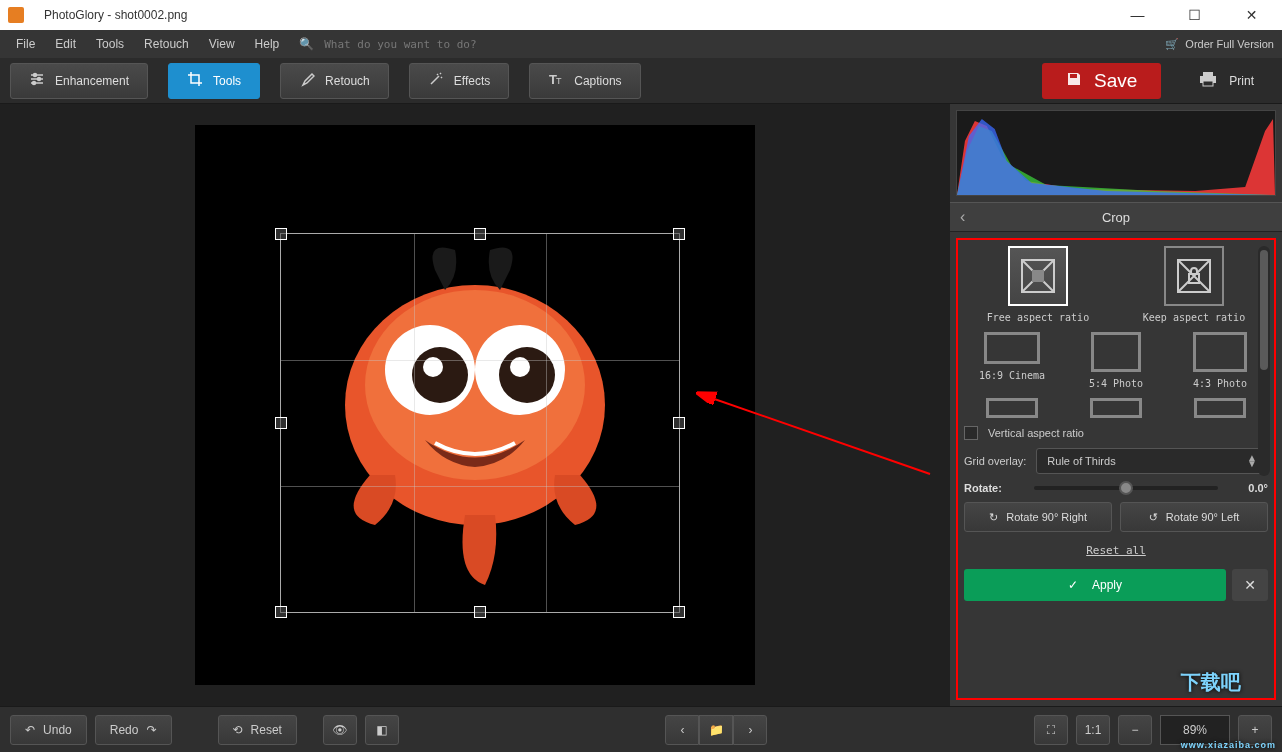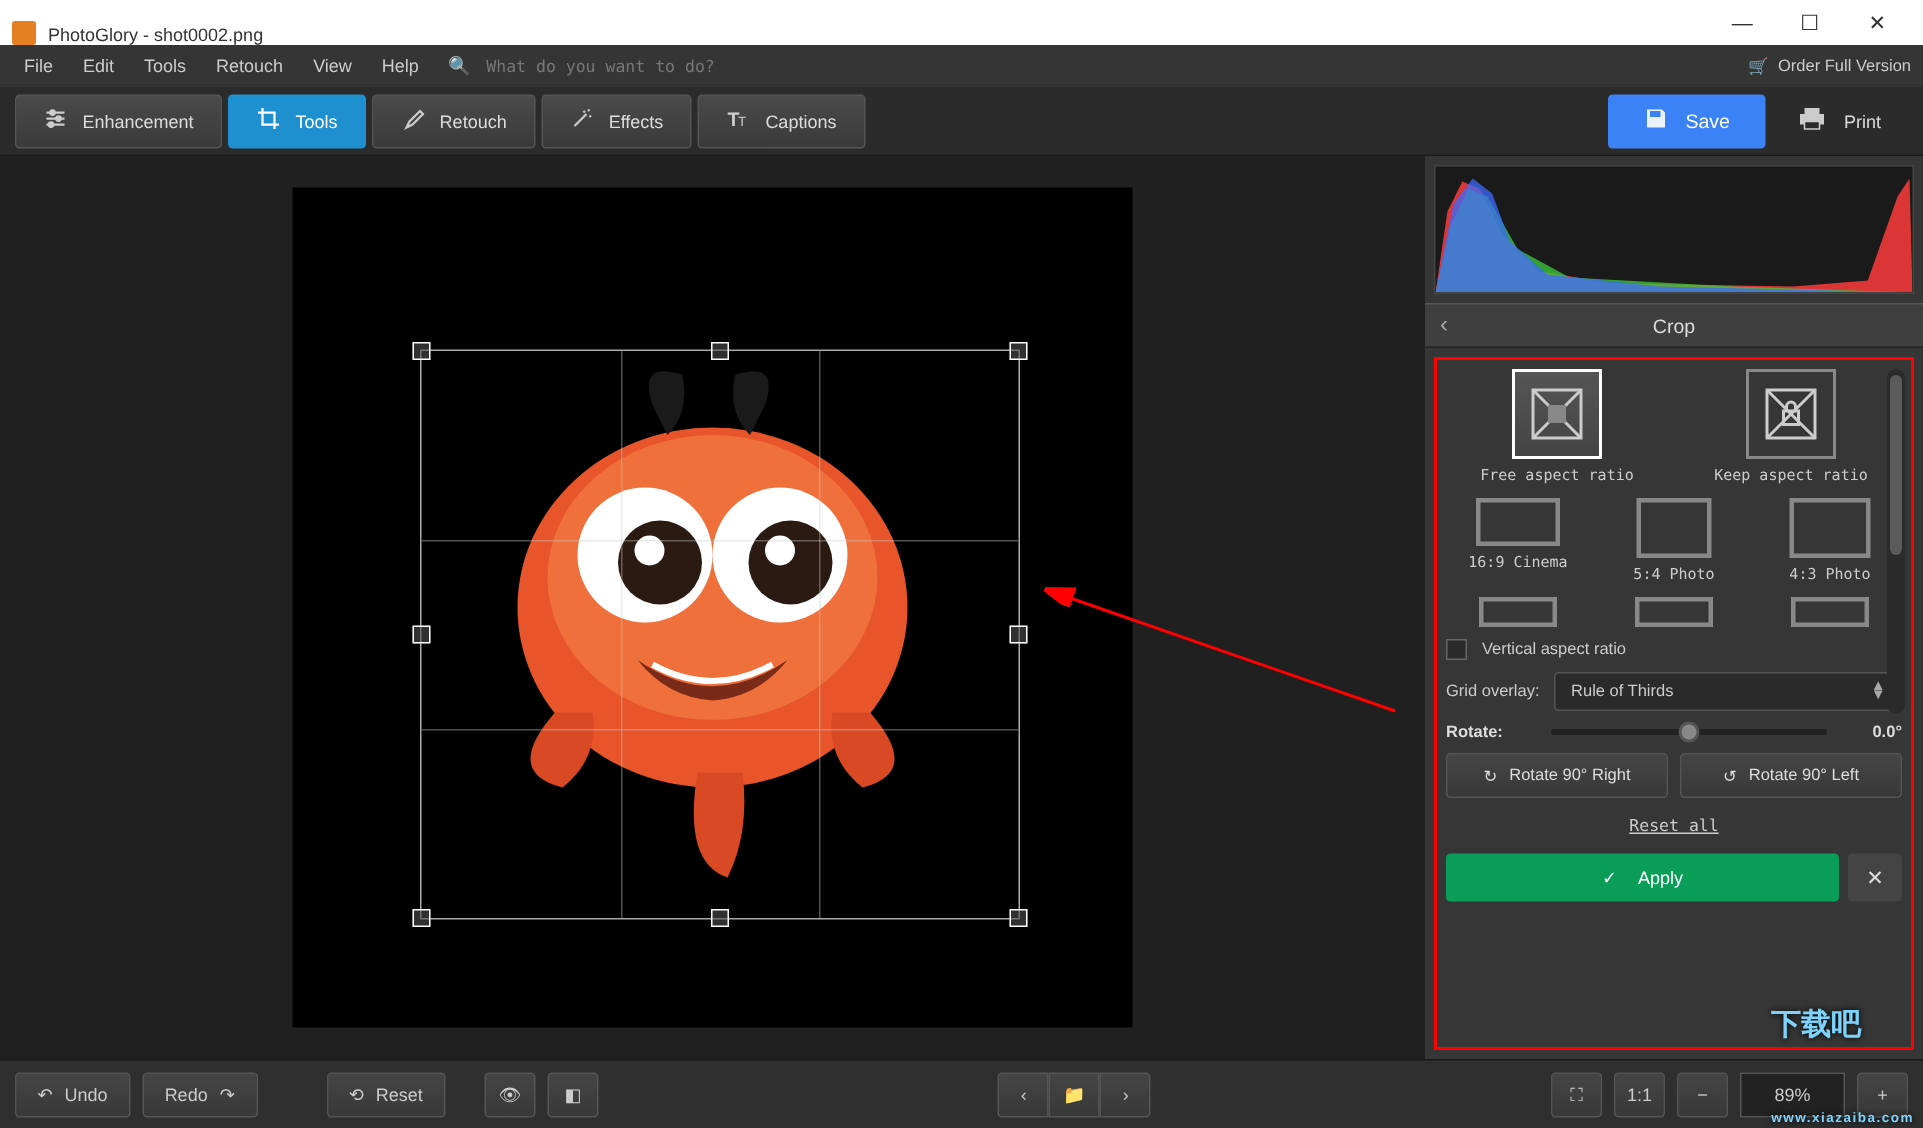--- a/index.html
+++ b/index.html
@@ -1,34 +1,34 @@
 <!DOCTYPE html>
 <html><head>
 <meta charset="utf-8">
 <style>
 * { margin: 0; padding: 0; box-sizing: border-box; font-family: "Segoe UI", Arial, sans-serif; }
 body { background: #2b2b2b; color: #ddd; font-size: 12px; overflow: hidden; width: 1282px; height: 752px; }
 
-.titlebar { background: #fff; height: 30px; display: flex; align-items: flex-end; padding: 0 8px; }
+.titlebar { background: #fff; height: 30px; display: flex; align-items: center; padding: 0 8px; gap: 12px; }
 .titlebar .app-icon { width: 16px; height: 16px; background: #e67e22; border-radius: 2px; margin-right: 8px; }
 .titlebar .title { color: #333; font-size: 12px; flex: 1; }
 .titlebar .winbtn { width: 45px; height: 30px; display: flex; align-items: center; justify-content: center; color: #333; font-size: 14px; }
 
 .menubar { background: #353535; height: 28px; display: flex; align-items: center; padding: 0 8px; gap: 4px; }
 .menubar .mitem { padding: 4px 8px; color: #ccc; font-size: 12px; cursor: pointer; }
 .menubar .search-icon { color: #888; margin-left: 8px; }
 .menubar .search-ph { color: #777; font-family: monospace; font-size: 11px; margin-left: 6px; }
 .menubar .spacer { flex: 1; }
 .menubar .order { color: #ccc; font-family: monospace; font-size: 11px; display: flex; align-items: center; gap: 6px; }
 
-.toolbar { background: #2b2b2b; height: 46px; display: flex; align-items: center; padding: 6px 10px; gap: 4px; border-bottom: 1px solid #1a1a1a; }
+.toolbar { background: #2b2b2b; height: 46px; display: flex; align-items: center; padding: 6px 10px; gap: 20px; border-bottom: 1px solid #1a1a1a; }
 .tab { height: 36px; padding: 0 18px; display: flex; align-items: center; gap: 10px; background: linear-gradient(#4a4a4a,#3a3a3a); border-radius: 3px; color: #ddd; font-size: 12px; border: 1px solid #555; }
 .tab.active { background: #1e8fcf; border-color: #1e8fcf; color: #fff; }
 .toolbar .spacer { flex: 1; }
-.btn-save { background: #3b82f6; color: #fff; height: 36px; padding: 0 24px; display: flex; align-items: center; gap: 12px; border-radius: 3px; font-size: 13px; }
+.btn-save { background: #b91c1c; color: #fff; height: 36px; padding: 0 24px; display: flex; align-items: center; gap: 12px; border-radius: 3px; font-size: 19px; }
 .btn-print { height: 36px; padding: 0 18px; display: flex; align-items: center; gap: 12px; color: #ddd; }
 
 .main { display: flex; height: 602px; }
 .canvas-area { flex: 1; background: #202020; position: relative; display: flex; align-items: center; justify-content: center; }
 .img-stage { width: 560px; height: 560px; background: #000; position: relative; }
 .fish { position: absolute; left: 50%; top: 50%; transform: translate(-50%,-50%); }
 .crop-rect { position: absolute; left: 85px; top: 108px; width: 400px; height: 380px; border: 1px solid #aaa; }
 .crop-rect::before, .crop-rect::after { content:""; position:absolute; background: rgba(200,200,200,0.4); }
 .crop-rect::before { left:33.3%; top:0; width:1px; height:100%; box-shadow: 132px 0 0 rgba(200,200,200,0.4); }
 .crop-rect::after { top:33.3%; left:0; height:1px; width:100%; box-shadow: 0 126px 0 rgba(200,200,200,0.4); }

